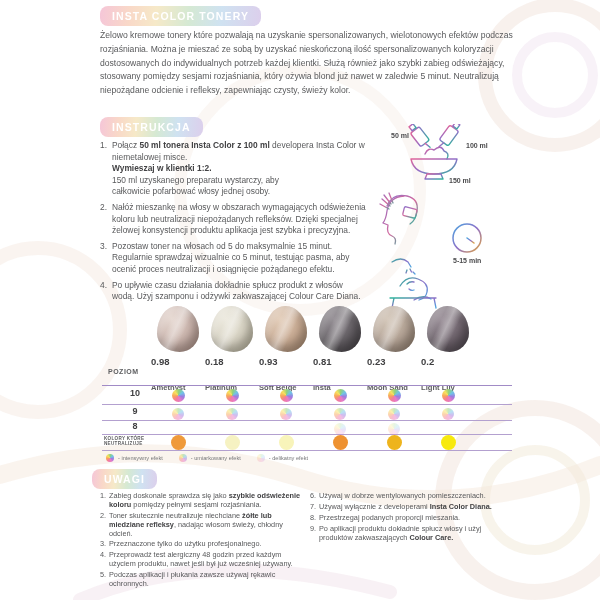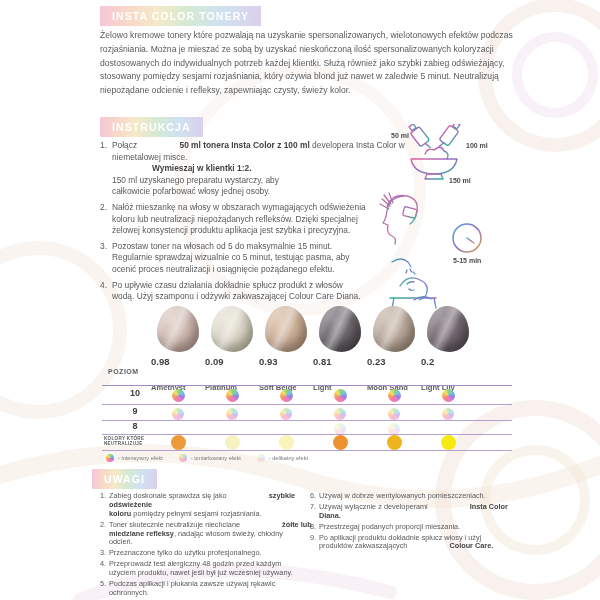--- a/index.html
+++ b/index.html
@@ -1,27 +1,27 @@
 <!DOCTYPE html>
 <html><head>
 <meta charset="utf-8">
 <style>
   html,body{margin:0;padding:0;background:#fff;}
   .page{position:relative;width:600px;height:600px;overflow:hidden;background:#fff;
         font-family:"Liberation Sans",sans-serif;color:#58595b;}
   .wm{position:absolute;left:0;top:0;z-index:0;}
   .layer{position:absolute;z-index:1;}
   .badge{position:absolute;z-index:2;color:#fff;font-weight:bold;letter-spacing:1.1px;
-         padding:4px 12px;font-size:10.5px;border-radius:1px;
+         padding:4px 12px;font-size:10.5px;border-radius:8px;
          background:linear-gradient(95deg,#f5c6d8 0%,#f9d8c8 18%,#f6e9c8 35%,#d5e9d3 55%,#cfe2f1 75%,#dccfec 100%);}
   .intro{position:absolute;left:100px;top:29px;width:414px;margin:0;font-size:8.6px;line-height:1.6;z-index:1;}
   .instr{position:absolute;left:100px;top:140px;width:310px;z-index:1;}
   .instr-item{display:flex;font-size:8.4px;line-height:1.38;margin-bottom:4px;}
   .instr-item .num{width:12px;flex:0 0 12px;}
-  b{color:#424244;margin-left:40px;}
+  b{color:#424244;}
   .icon-label{position:absolute;font-size:7px;font-weight:bold;color:#4a4a4c;z-index:1;white-space:nowrap;}
   .shade-col{position:absolute;width:54px;text-align:left;}
   .swatch{width:42px;height:46px;margin:0 auto;position:relative;
           border-radius:48% 52% 46% 54%/60% 58% 42% 40%;
           box-shadow:inset -5px -7px 9px rgba(0,0,0,.22),inset 4px 5px 7px rgba(255,255,255,.28);}
   .swatch::after{content:"";position:absolute;inset:0;border-radius:inherit;
           background:linear-gradient(115deg,transparent 32%,rgba(255,255,255,.38) 46%,transparent 62%);}
   .shade-code{margin-top:4px;font-size:9.5px;font-weight:bold;color:#3f3f41;}
   .shade-name{margin-top:16px;font-size:7.6px;font-weight:bold;color:#5c5d5f;}
   .hr{position:absolute;left:102px;width:410px;height:1px;background:#b3a0cf;z-index:1;}
@@ -173,32 +173,32 @@
   </svg>
 
   <div class="layer" style="left:100px;top:306px;width:412px;height:76px;">
       <div class="shade-col" style="left: 51px; top: 0px;">
         <div class="swatch" style="background: radial-gradient(at 35% 28%, rgb(230, 216, 209) 0%, rgb(199, 176, 168) 55%, rgb(159, 131, 121) 100%);"></div>
         <div class="shade-code">0.98</div>
         <div class="shade-name">Amethyst</div>
       </div>
       <div class="shade-col" style="left: 105px; top: 0px;">
         <div class="swatch" style="background: radial-gradient(at 35% 28%, rgb(237, 234, 223) 0%, rgb(213, 208, 192) 55%, rgb(170, 164, 142) 100%);"></div>
-        <div class="shade-code">0.09</div>
+        <div class="shade-code">0.18</div>
         <div class="shade-name">Platinum</div>
       </div>
       <div class="shade-col" style="left: 159px; top: 0px;">
         <div class="swatch" style="background: radial-gradient(at 35% 28%, rgb(227, 205, 185) 0%, rgb(197, 167, 143) 55%, rgb(156, 127, 102) 100%);"></div>
         <div class="shade-code">0.93</div>
         <div class="shade-name">Soft Beige</div>
       </div>
       <div class="shade-col" style="left: 213px; top: 0px;">
         <div class="swatch" style="background: radial-gradient(at 35% 28%, rgb(147, 141, 147) 0%, rgb(98, 93, 98) 55%, rgb(60, 56, 60) 100%);"></div>
         <div class="shade-code">0.81</div>
-        <div class="shade-name">Light</div>
+        <div class="shade-name">Insta</div>
       </div>
       <div class="shade-col" style="left: 267px; top: 0px;">
         <div class="swatch" style="background: radial-gradient(at 35% 28%, rgb(212, 199, 185) 0%, rgb(177, 160, 146) 55%, rgb(136, 117, 100) 100%);"></div>
         <div class="shade-code">0.23</div>
         <div class="shade-name">Moon Sand</div>
       </div>
       <div class="shade-col" style="left: 321px; top: 0px;">
         <div class="swatch" style="background: radial-gradient(at 35% 28%, rgb(154, 143, 152) 0%, rgb(107, 96, 105) 55%, rgb(68, 62, 68) 100%);"></div>
         <div class="shade-code">0.2</div>
         <div class="shade-name">Light Lily</div>

